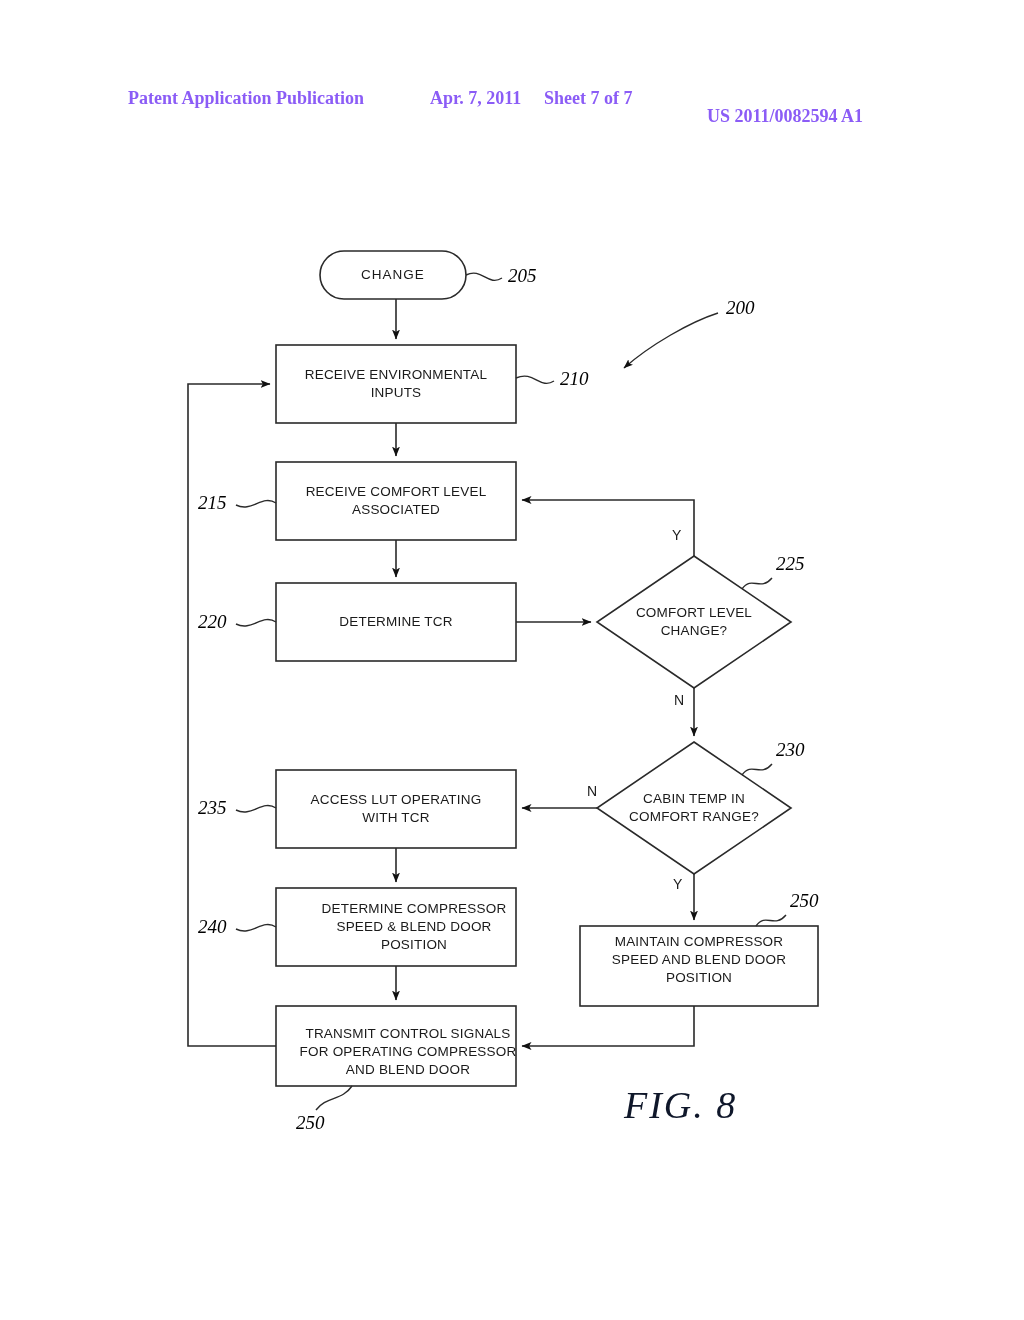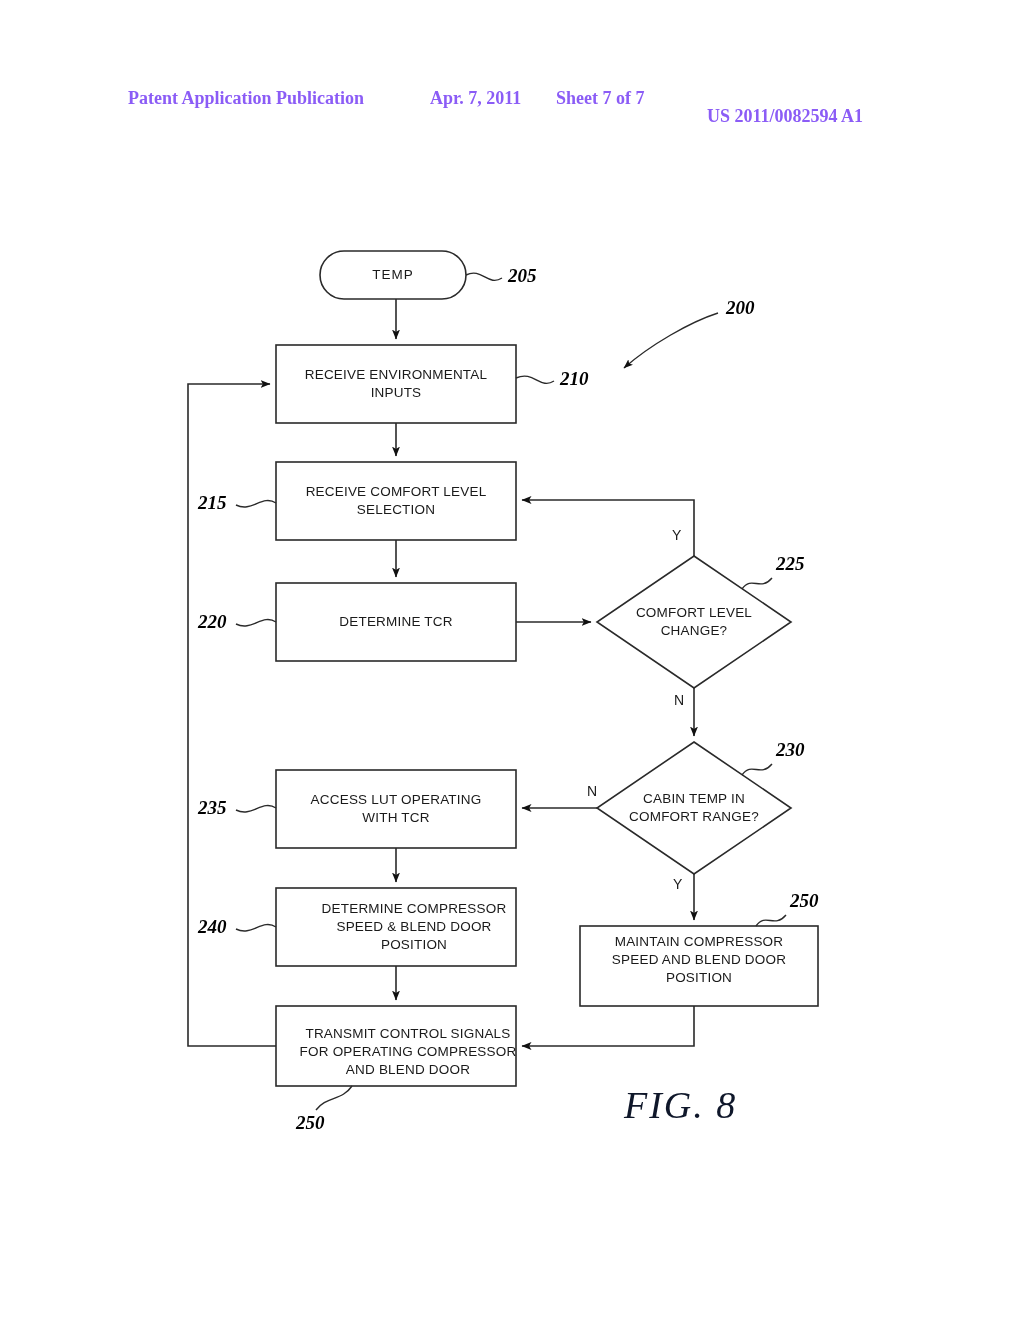--- a/index.html
+++ b/index.html
@@ -28,21 +28,21 @@
     font-size: 18px;
     color: #8b5cf6;
   }
   .header span {
     position: absolute;
     white-space: nowrap;
     top: 0;
   }
   .hdr-pub   { left: 128px; }
   .hdr-date  { left: 430px; }
-  .hdr-sheet { left: 556px; }
+  .hdr-sheet { left: 544px; }
   .hdr-num   { left: 707px; margin-top: 18px; }
 
   
   .canvas {
     position: absolute;
     top: 0;
     left: 0;
     width: 1024px;
     height: 1320px;
   }
@@ -74,21 +74,20 @@
   }
 
   
   .ref {
     position: absolute;
     font-family: "Liberation Serif", serif;
     font-style: italic;
     font-size: 19px;
     color: #000;
     white-space: nowrap;
-    font-weight: bold;
   }
 
   
   .branch {
     position: absolute;
     font-family: "Liberation Sans", sans-serif;
     font-size: 14px;
     color: #1a1a1a;
   }
 
@@ -172,27 +171,27 @@
     <path d="M742,589 C752,575 760,592 772,578"></path>
     <path d="M742,775 C752,761 760,778 772,764"></path>
     <path d="M756,926 C766,912 774,929 786,915"></path>
     <path d="M352,1086 C342,1101 326,1096 316,1110"></path>
 
     <path d="M718,313 C690,322 650,345 624,368" marker-end="url(#arrowsm)"></path>
   </g>
 </svg>
 </div>
 
-<div class="node-label start-label" style="left:320px; top:251px; width:146px; height:48px;">TEMP</div>
+<div class="node-label start-label" style="left:320px; top:251px; width:146px; height:48px;">CHANGE</div>
 
 <div class="node-label" style="left:276px; top:345px; width:240px; height:78px; white-space:pre-line;">RECEIVE ENVIRONMENTAL
 INPUTS</div>
 
 <div class="node-label" style="left:276px; top:462px; width:240px; height:78px; white-space:pre-line;">RECEIVE COMFORT LEVEL
-SELECTION</div>
+ASSOCIATED</div>
 
 <div class="node-label" style="left:276px; top:583px; width:240px; height:78px; white-space:pre-line;">DETERMINE TCR</div>
 
 <div class="node-label diamond-label" style="left:604px; top:586px; width:180px; height:72px; white-space:pre-line;">COMFORT LEVEL
 CHANGE?</div>
 
 <div class="node-label diamond-label" style="left:600px; top:772px; width:188px; height:72px; white-space:pre-line;">CABIN TEMP IN
 COMFORT RANGE?</div>
 
 <div class="node-label" style="left:276px; top:770px; width:240px; height:78px; white-space:pre-line;">ACCESS LUT OPERATING

